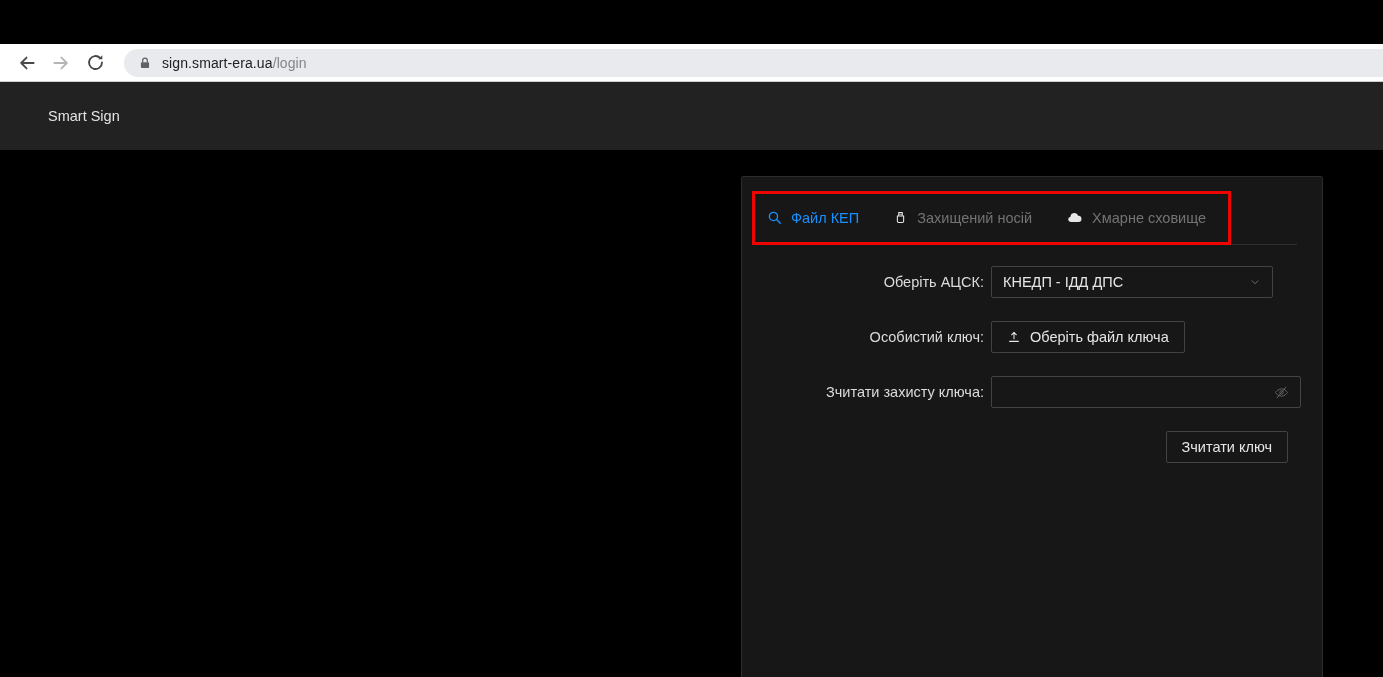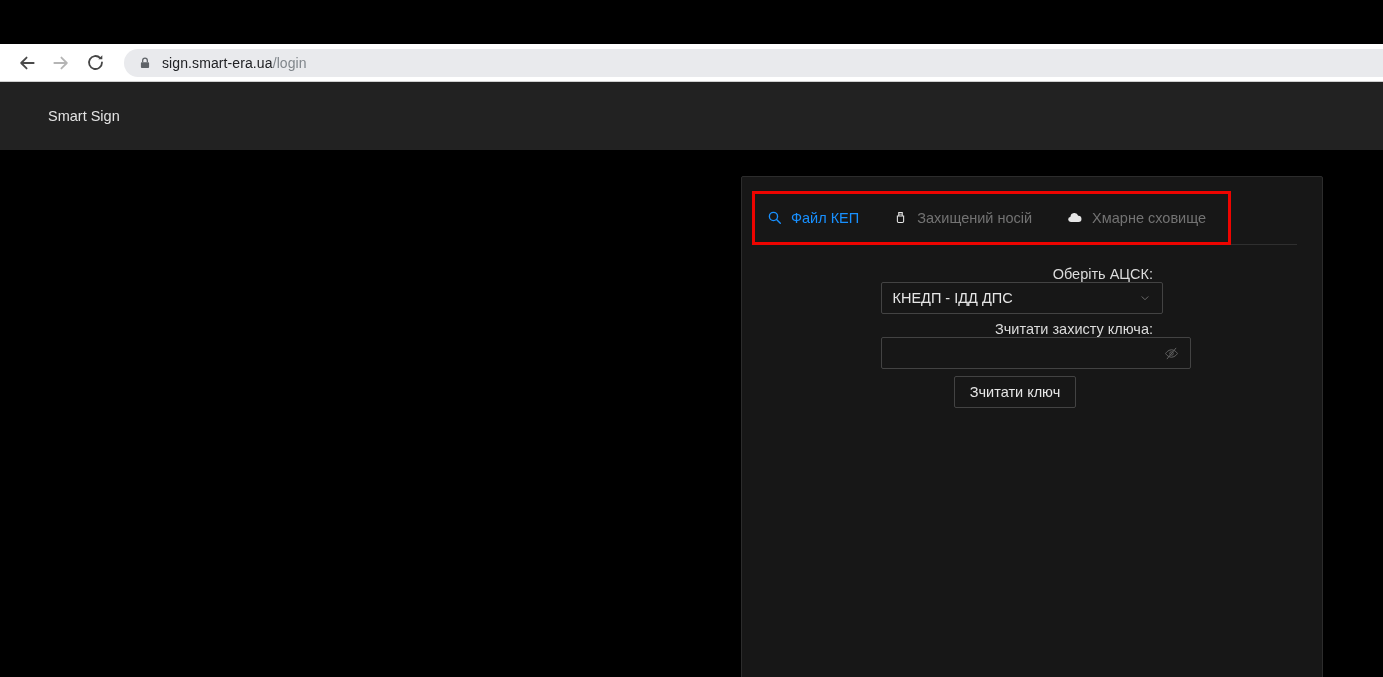--- a/index.html
+++ b/index.html
@@ -46,21 +46,21 @@
   }
   .tab-divider { margin: 0 25px; border-top: 1px solid #2f2f2f; }
 
   .annotation-rect {
     position: absolute; left: 10px; top: 14px; width: 479px; height: 54px;
     border: 3px solid #ee0400; pointer-events: none; z-index: 5;
   }
 
   
   .form-area { margin-top: 21px; }
-  .form-row { display: flex; align-items: center; height: 32px; margin-bottom: 23px; flex-direction: column; }
+  .form-row { display: flex; align-items: center; height: 32px; margin-bottom: 23px; }
   .form-label {
     width: 242px; flex: none; text-align: right; color: #dcdcdc; font-size: 14.5px; padding-right: 0;
   }
   .control-col { margin-left: 7px; width: 310px; flex: none; display: flex; }
   .select-box {
     width: 282px; height: 32px; border: 1px solid #434343; border-radius: 2px; background: #171717;
     display: flex; align-items: center; padding: 0 11px; color: #e6e6e6; font-size: 14.5px; cursor: pointer;
   }
   .select-box .select-value { flex: 1; }
   .ghost-btn {
@@ -162,20 +162,33 @@
             <span class="select-value">КНЕДП - ІДД ДПС</span>
             <span class="icon">
               <svg width="12" height="12" viewBox="0 0 24 24">
                   <path d="M6 9.5l6 6 6-6" fill="none" stroke="#6b6b6b" stroke-width="2" stroke-linecap="round" stroke-linejoin="round"></path>
                 </svg>
             </span>
           </div>
         </div>
       </div>
 
+      <div class="form-row">
+        <label class="form-label">Особистий ключ:</label>
+        <div class="control-col">
+          <button class="ghost-btn">
+            <span class="icon">
+              <svg width="14" height="14" viewBox="0 0 24 24">
+                  <path d="M12 15V4.5 M8 8.2 12 4.2l4 4 M4.5 19.5h15" fill="none" stroke="#e6e6e6" stroke-width="1.8" stroke-linecap="round" stroke-linejoin="round"></path>
+                </svg>
+            </span>
+            <span>Оберіть файл ключа</span>
+          </button>
+        </div>
+      </div>
 
       <div class="form-row">
         <label class="form-label">Зчитати захисту ключа:</label>
         <div class="control-col">
           <div class="pwd-input">
             <input type="password" autocomplete="off" value="" style="">
             <span class="eye-btn">
               <svg width="15" height="15" viewBox="0 0 24 24">
                   <path d="M2.5 12s3.6-6 9.5-6 9.5 6 9.5 6-3.6 6-9.5 6-9.5-6-9.5-6z" fill="none" stroke="#616161" stroke-width="1.6"></path>
                   <circle cx="12" cy="12" r="2.8" fill="none" stroke="#616161" stroke-width="1.6"></circle>

